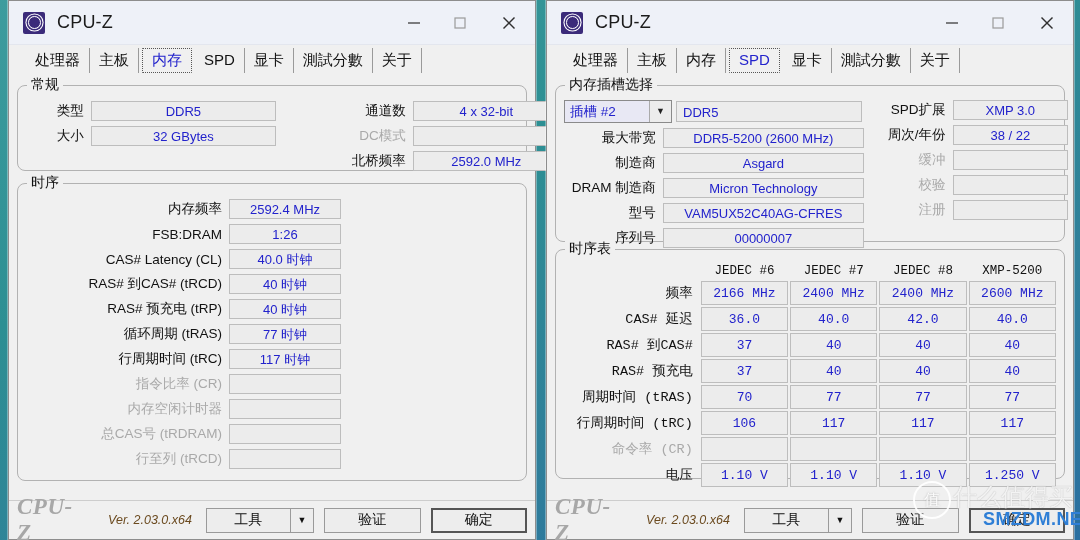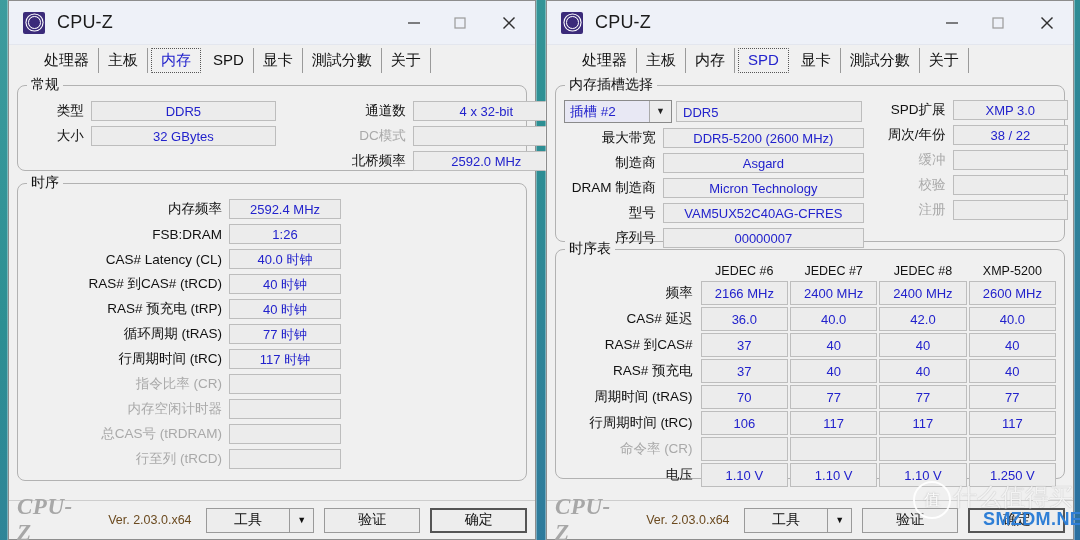--- a/index.html
+++ b/index.html
@@ -48,21 +48,21 @@
   .cap{
     width:46px;height:43px;display:flex;align-items:center;justify-content:center;
     color:#303030;font-size:15px;
   }
   .cap.close{width:52px;font-size:19px;}
   .cap svg{display:block;}
 
   
   .tabs{
     flex:0 0 28px;height:28px;display:flex;align-items:flex-end;
-    padding-left:26px;background:#f0f0f0;gap:0;
+    padding-left:17px;background:#f0f0f0;gap:0;
   }
   .tab{
     font-size:15px;color:#111;padding:1px 9px 2px 9px;
     border-right:1px solid #9a9a9a;line-height:22px;white-space:nowrap;
   }
   .tab:last-child{border-right:1px solid #9a9a9a;}
   .tab.sel{
     color:#2222cc;border:1px dotted #555;border-radius:1px;
     margin:0 3px;padding:0px 9px 1px 9px;background:#f0f0f0;
   }
@@ -121,21 +121,21 @@
     display:flex;align-items:center;justify-content:center;font-size:9px;color:#222;
   }
   .spd-left{width:300px;}
   .spd-right{width:196px;margin-left:8px;}
   .spd-left .lbl{width:92px;}
   .spd-left .val{width:202px;}
   .spd-right .lbl{width:74px;}
   .spd-right .val{width:116px;}
 
   
-  .tt{width:100%;border-collapse:separate;border-spacing:2px 2px;}
+  .tt{width:100%;border-collapse:separate;border-spacing:2px 2px;font-family:Liberation Mono, monospace;}
   .tt th{
     font-size:12.5px;color:#111;font-weight:normal;text-align:center;
     padding:0 0 1px 0;
   }
   .tt td.rl{
     font-size:13.5px;color:#111;text-align:right;padding-right:6px;white-space:nowrap;width:130px;
   }
   .tt td.rl.dim{color:#a9a9a9;}
   .tt td.cell{
     border:1px solid #bdbdbd;background:#ececec;height:20px;
@@ -146,21 +146,21 @@
   
   .footer{
     flex:0 0 38px;height:38px;border-top:1px solid #cdcdcd;
     display:flex;align-items:center;padding:0 8px;background:#f0f0f0;
     position:relative;
   }
   .brand{
     font-family:"Liberation Serif",serif;font-style:italic;font-weight:bold;
     font-size:23px;color:#a7a7a7;letter-spacing:.5px;
   }
-  .ver{font-size:12.5px;color:#6b4a1f;margin-left:22px;white-space:nowrap;}
+  .ver{font-size:12.5px;color:#6b4a1f;margin-left:22px;white-space:nowrap;font-style:italic;}
   .btn{
     border:1px solid #9a9a9a;background:#ededed;height:25px;
     display:flex;align-items:center;justify-content:center;
     font-size:14px;color:#111;box-sizing:border-box;
   }
   .btn-tools{width:86px;margin-left:14px;}
   .btn-drop{width:24px;border-left:none;font-size:9px;}
   .btn-val{width:98px;margin-left:10px;}
   .btn-ok{width:98px;margin-left:10px;border:2px solid #555;}
 

